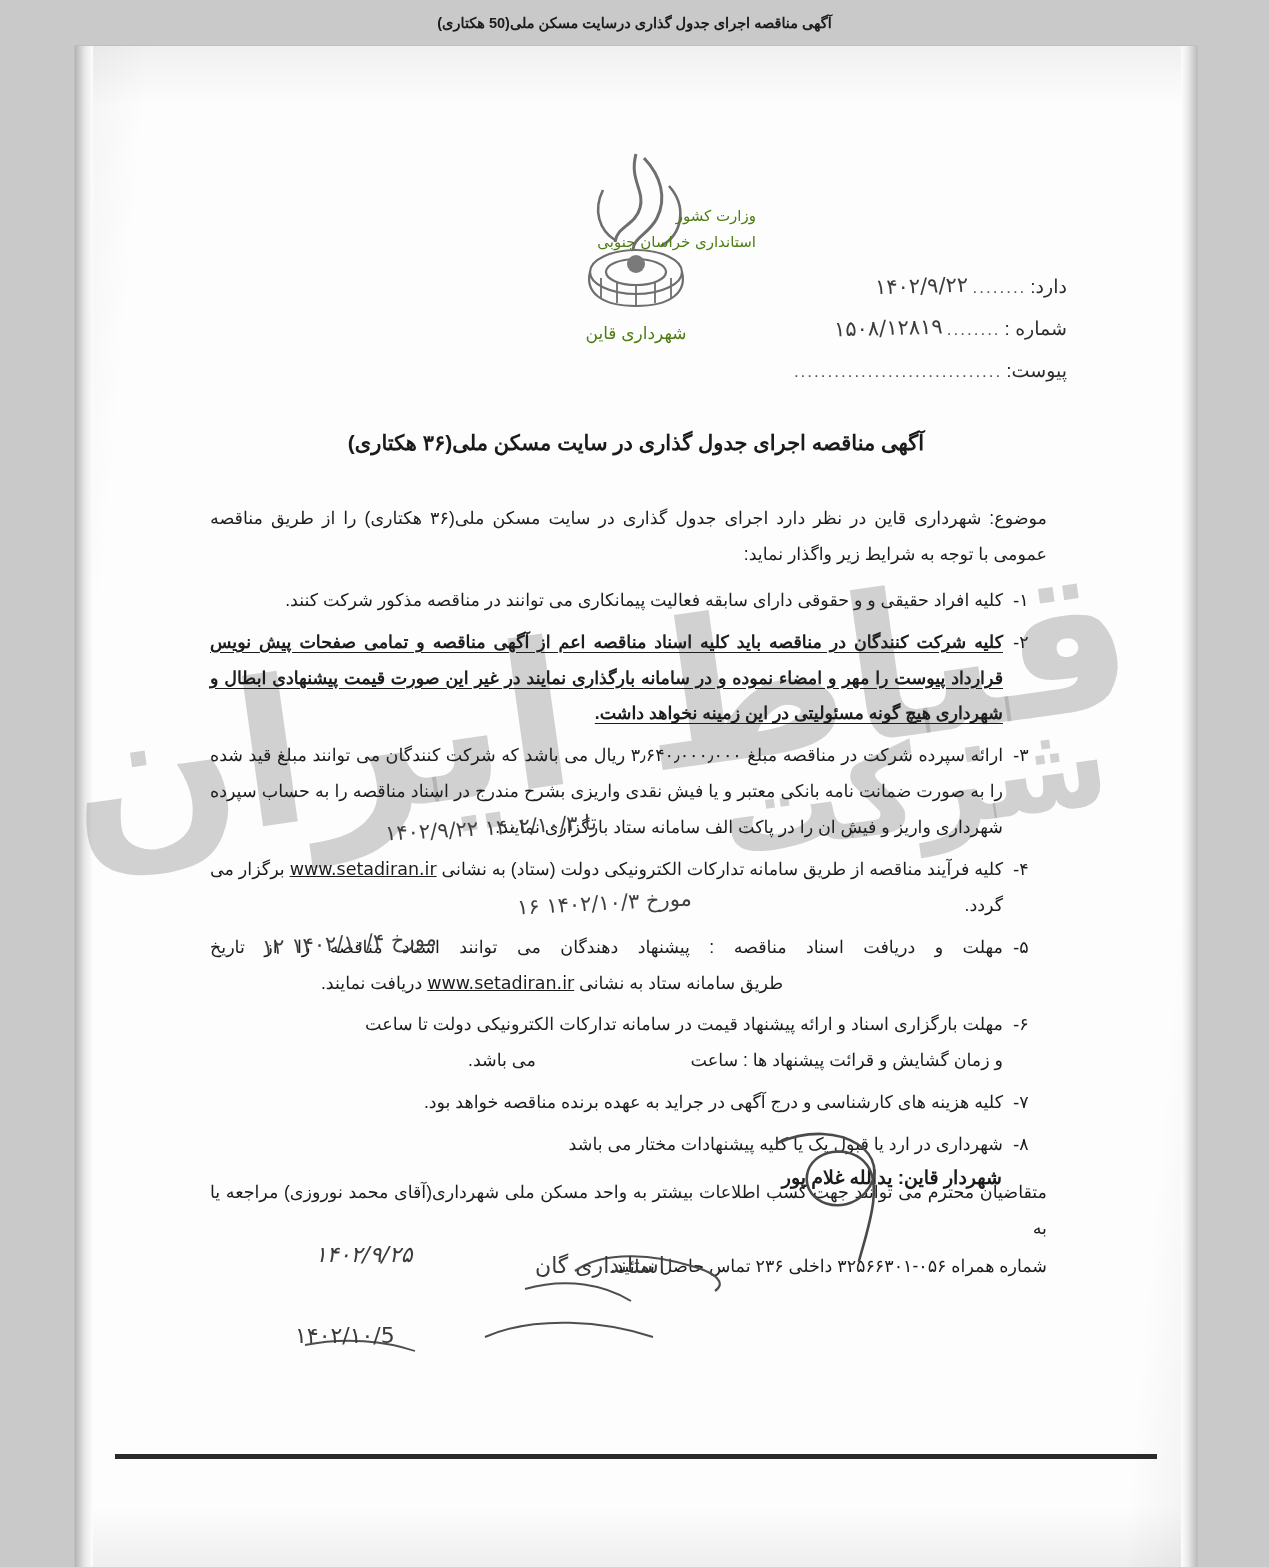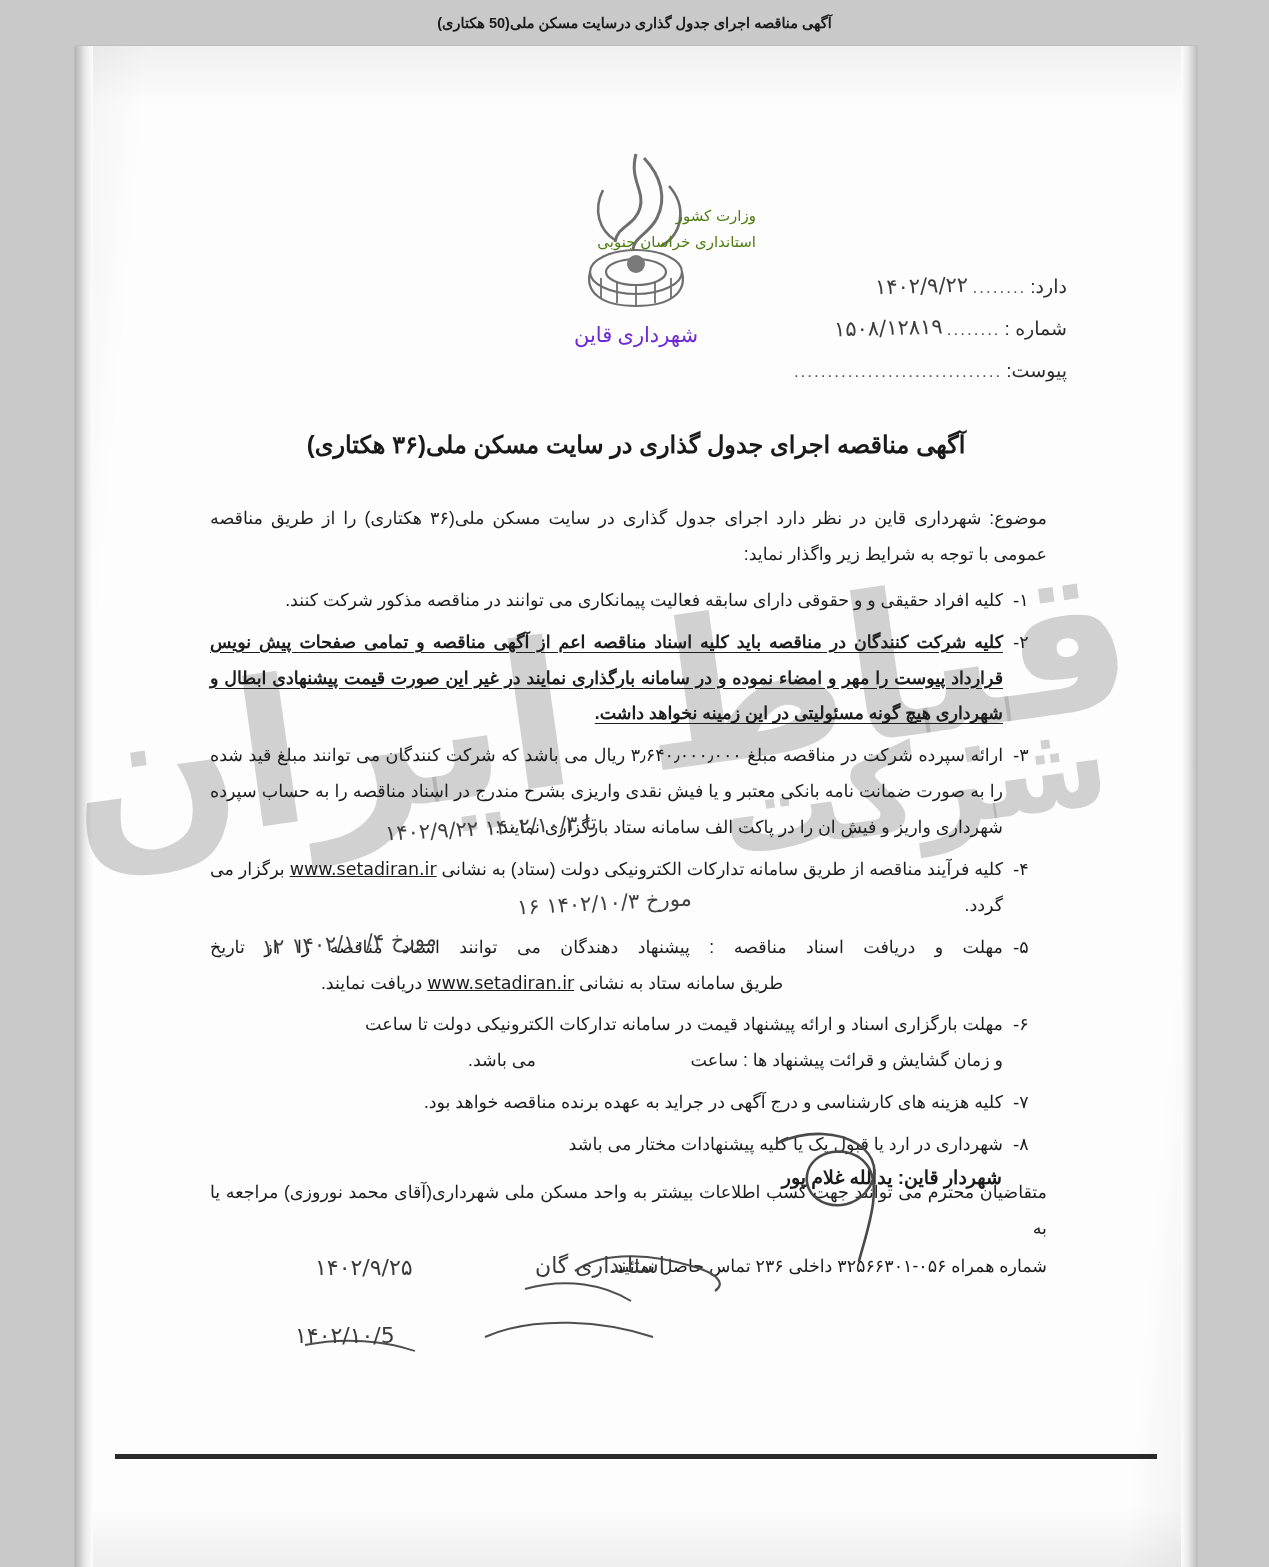--- a/index.html
+++ b/index.html
@@ -117,24 +117,24 @@
     top: 58px;
     right: 10px;
     font-size: 15px;
     color: #4d7c0f;
     direction: rtl;
     line-height: 1.7;
     font-family: "DejaVu Sans", sans-serif;
     text-align: right;
   }
   .logo-caption {
-    font-size: 21px;
-    color: #6d28d9;
+    font-size: 17px;
+    color: #4d7c0f;
     margin-top: -8px;
-    font-family: Liberation Serif, serif;
+    font-family: Liberation Sans, sans-serif;
   }
 
   .meta-fields {
     position: absolute;
     right: 130px;
     top: 120px;
     width: 330px;
     direction: rtl;
     color: #2c2c2c;
   }
@@ -160,21 +160,21 @@
     letter-spacing: 3px;
     transform: rotate(-1.5deg);
   }
 
   
   .doc-title {
     position: absolute;
     top: 385px;
     left: 0; right: 0;
     text-align: center;
-    font-size: 24px;
+    font-size: 21px;
     font-weight: bold;
     color: #1a1a1a;
     direction: rtl;
   }
   .doc-body {
     position: absolute;
     top: 455px;
     right: 150px;
     left: 135px;
     direction: rtl;
@@ -428,18 +428,18 @@
   </div>
 
   <div class="handwrite-block">
     <svg viewBox="0 0 460 130" width="460" height="130" aria-hidden="true">
       <path d="M300 30 C 330 8, 382 14, 420 26 C 440 32, 452 42, 440 50" fill="none" stroke="#4e4e4e" stroke-width="2.2"></path>
       <path d="M250 48 C 292 36, 330 44, 356 60" fill="none" stroke="#4e4e4e" stroke-width="2"></path>
       <path d="M210 96 C 260 74, 330 80, 378 96" fill="none" stroke="#4e4e4e" stroke-width="2"></path>
       <path d="M30 104 C 70 96, 110 100, 140 110" fill="none" stroke="#4e4e4e" stroke-width="1.8"></path>
     </svg>
     <div class="hw-text" style="top:12px; left:260px;">استانداری گان</div>
-    <div class="hw-text" style="top:14px; left:40px;">۱۴۰۲/۹/۲۵</div>
+    <div class="hw-text" style="top:1px; left:40px;font-style:italic;">۱۴۰۲/۹/۲۵</div>
     <div class="hw-text" style="top:82px; left:20px;">۱۴۰۲/۱۰/5</div>
   </div>
 
   <div class="footer-rule"></div>
 </div>
 
 </body></html>

